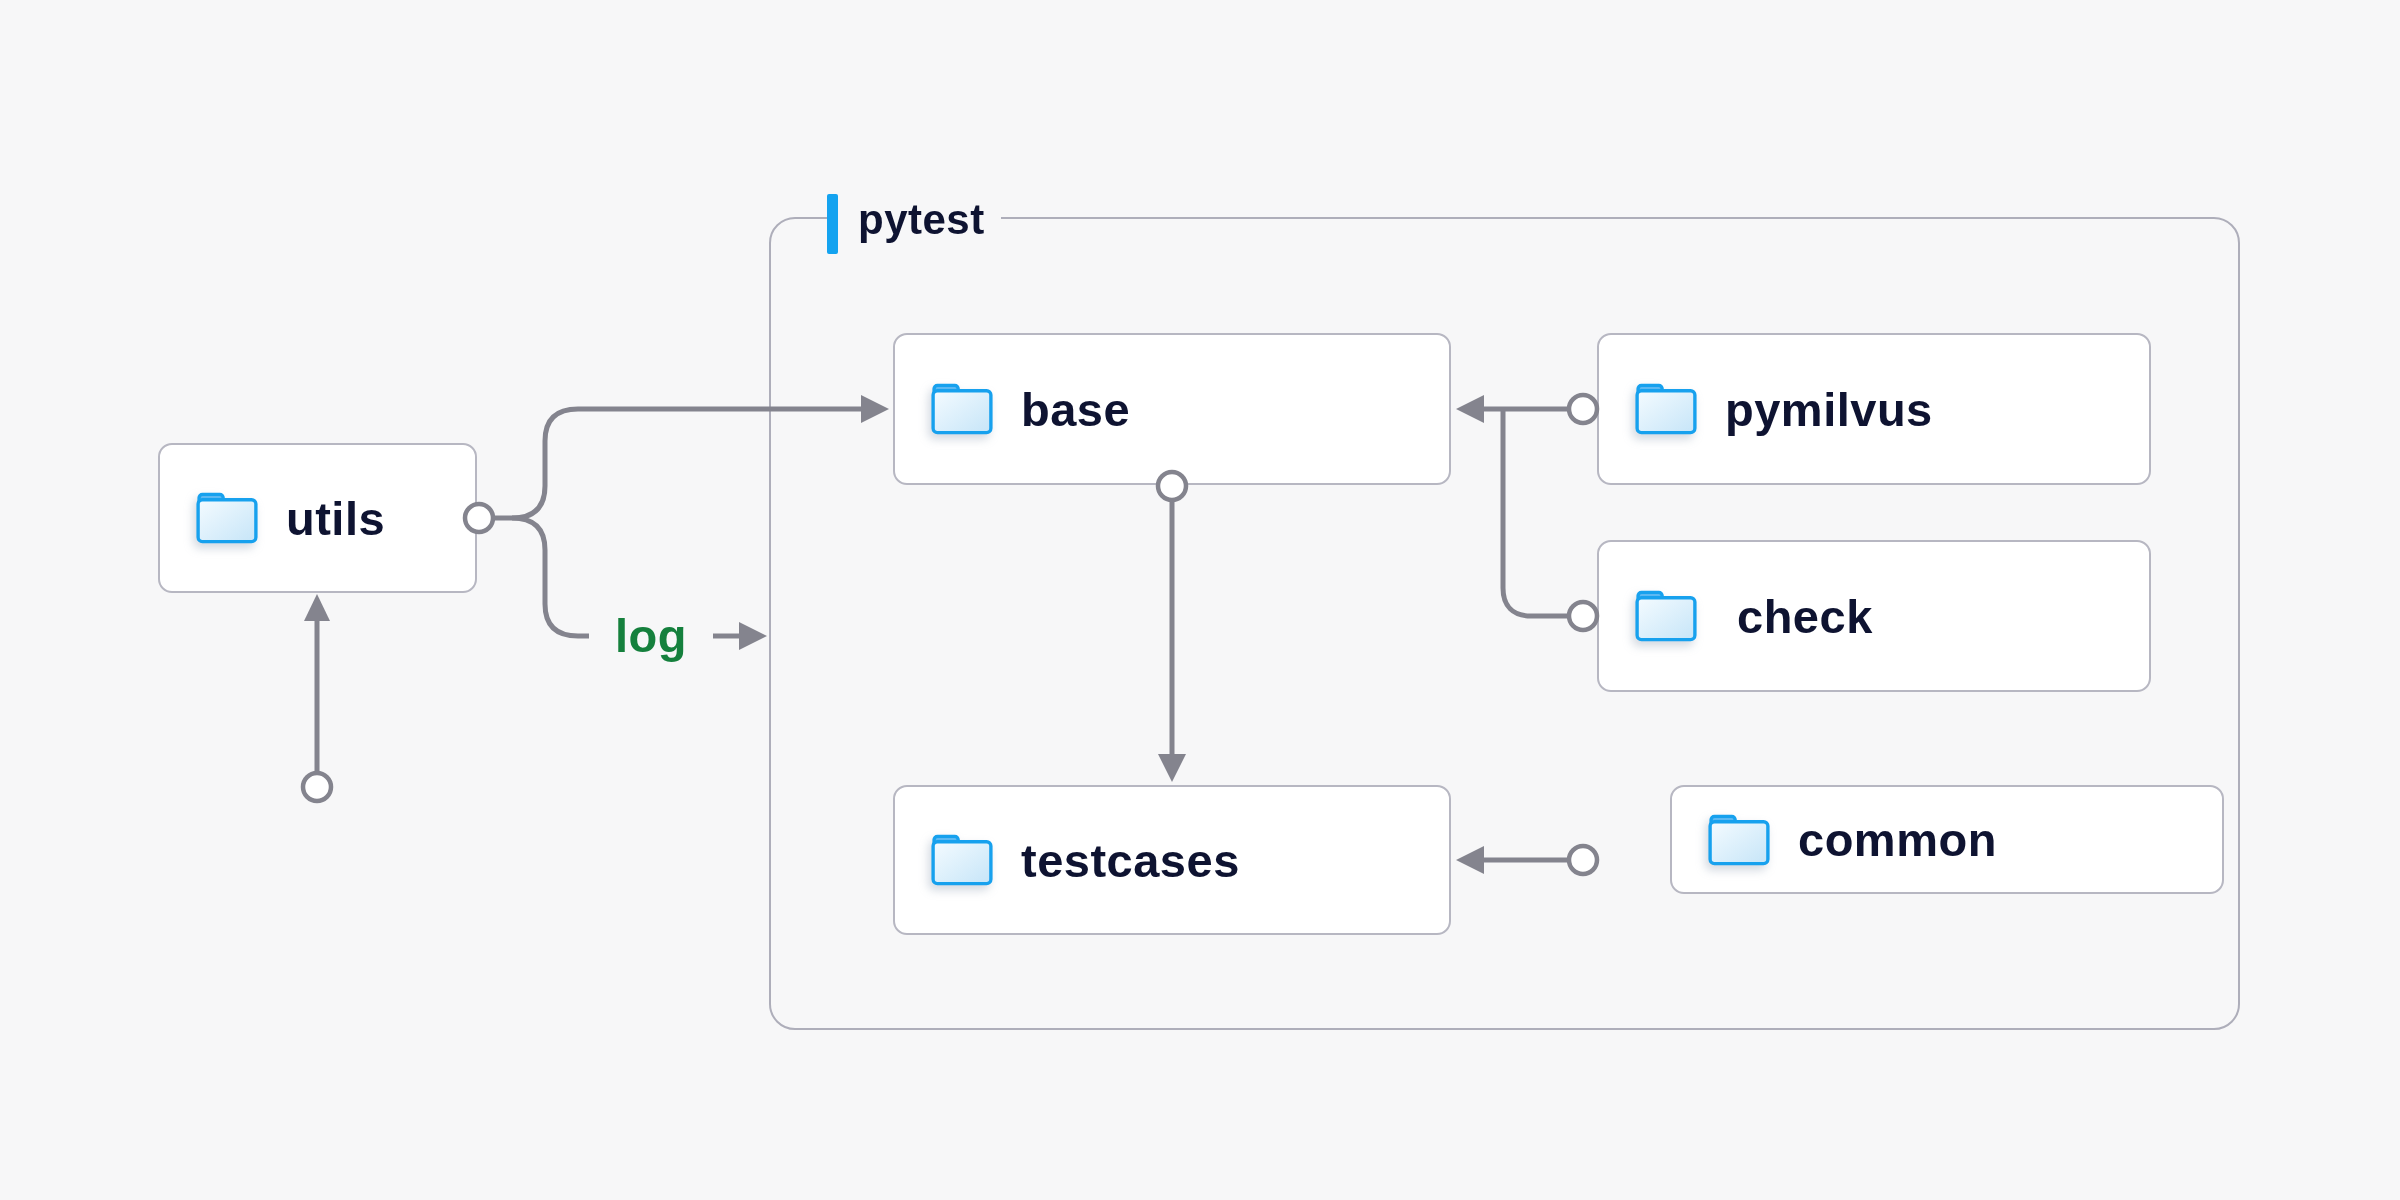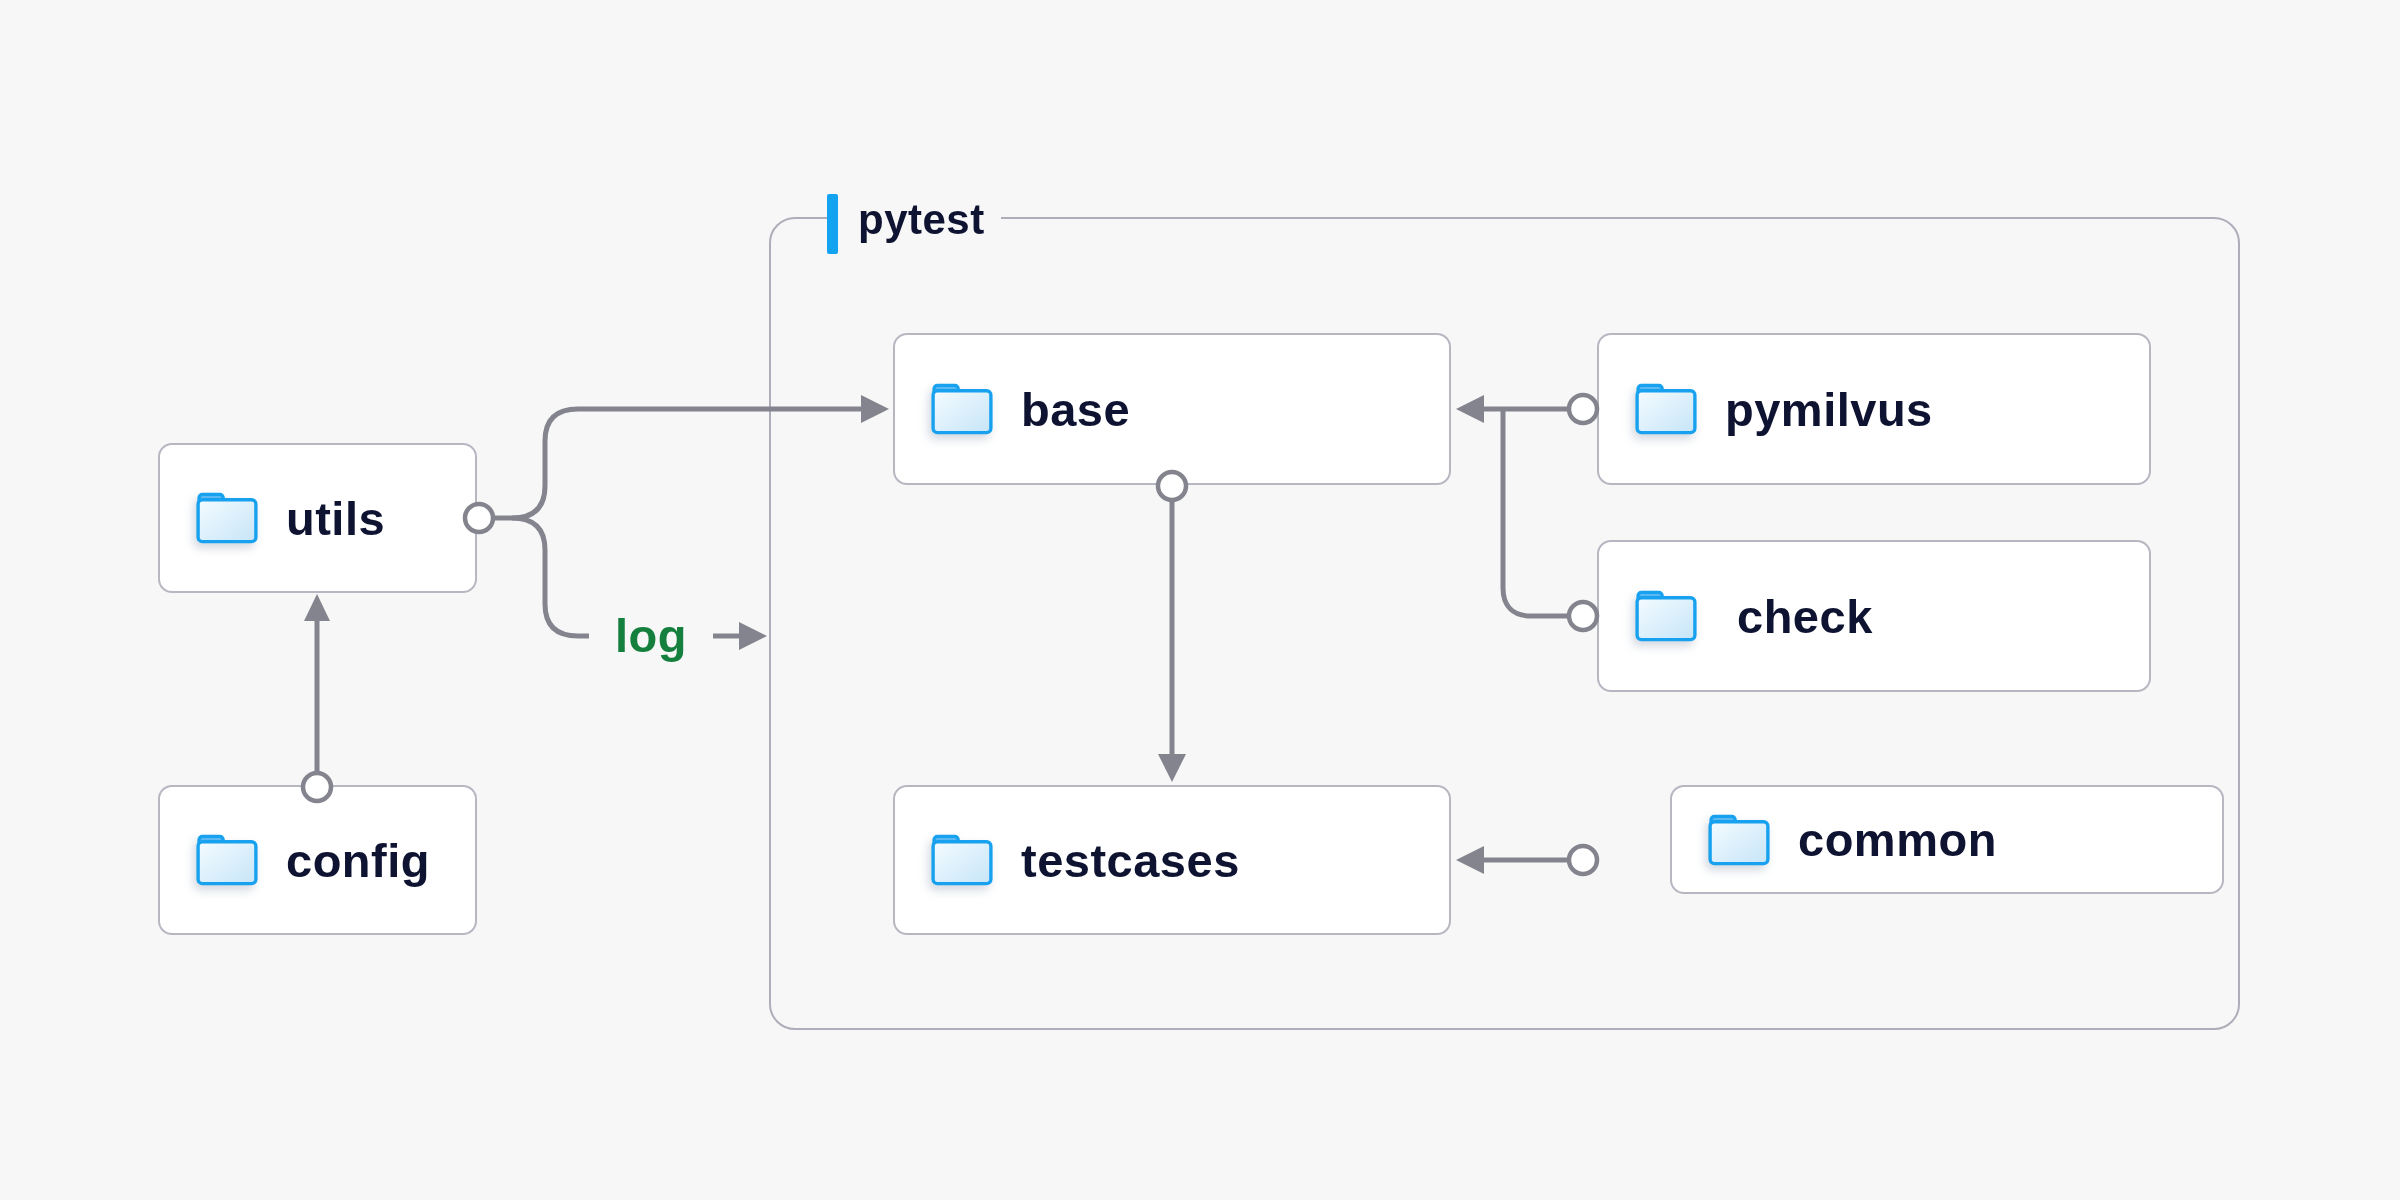--- a/index.html
+++ b/index.html
@@ -138,27 +138,20 @@
   <div class="edge-label">log</div>
 
   <div class="node" id="node-utils">
     <svg class="icon" viewBox="0 0 64 54" width="62" height="52">
       <rect x="3" y="2.5" width="25" height="14" rx="3.5" fill="#5cb8f2" stroke="#17a1ee" stroke-width="3.5"></rect>
       <rect x="2" y="8" width="60" height="43.5" rx="4.5" fill="url(#folderGrad)" stroke="#17a1ee" stroke-width="3.5"></rect>
     </svg>
     <span class="label">utils</span>
   </div>
 
-  <div class="node" id="node-config">
-    <svg class="icon" viewBox="0 0 64 54" width="62" height="52">
-      <rect x="3" y="2.5" width="25" height="14" rx="3.5" fill="#5cb8f2" stroke="#17a1ee" stroke-width="3.5"></rect>
-      <rect x="2" y="8" width="60" height="43.5" rx="4.5" fill="url(#folderGrad)" stroke="#17a1ee" stroke-width="3.5"></rect>
-    </svg>
-    <span class="label">config</span>
-  </div>
 
   <div class="node" id="node-base">
     <svg class="icon" viewBox="0 0 64 54" width="62" height="52">
       <rect x="3" y="2.5" width="25" height="14" rx="3.5" fill="#5cb8f2" stroke="#17a1ee" stroke-width="3.5"></rect>
       <rect x="2" y="8" width="60" height="43.5" rx="4.5" fill="url(#folderGrad)" stroke="#17a1ee" stroke-width="3.5"></rect>
     </svg>
     <span class="label">base</span>
   </div>
 
   <div class="node" id="node-pymilvus">

